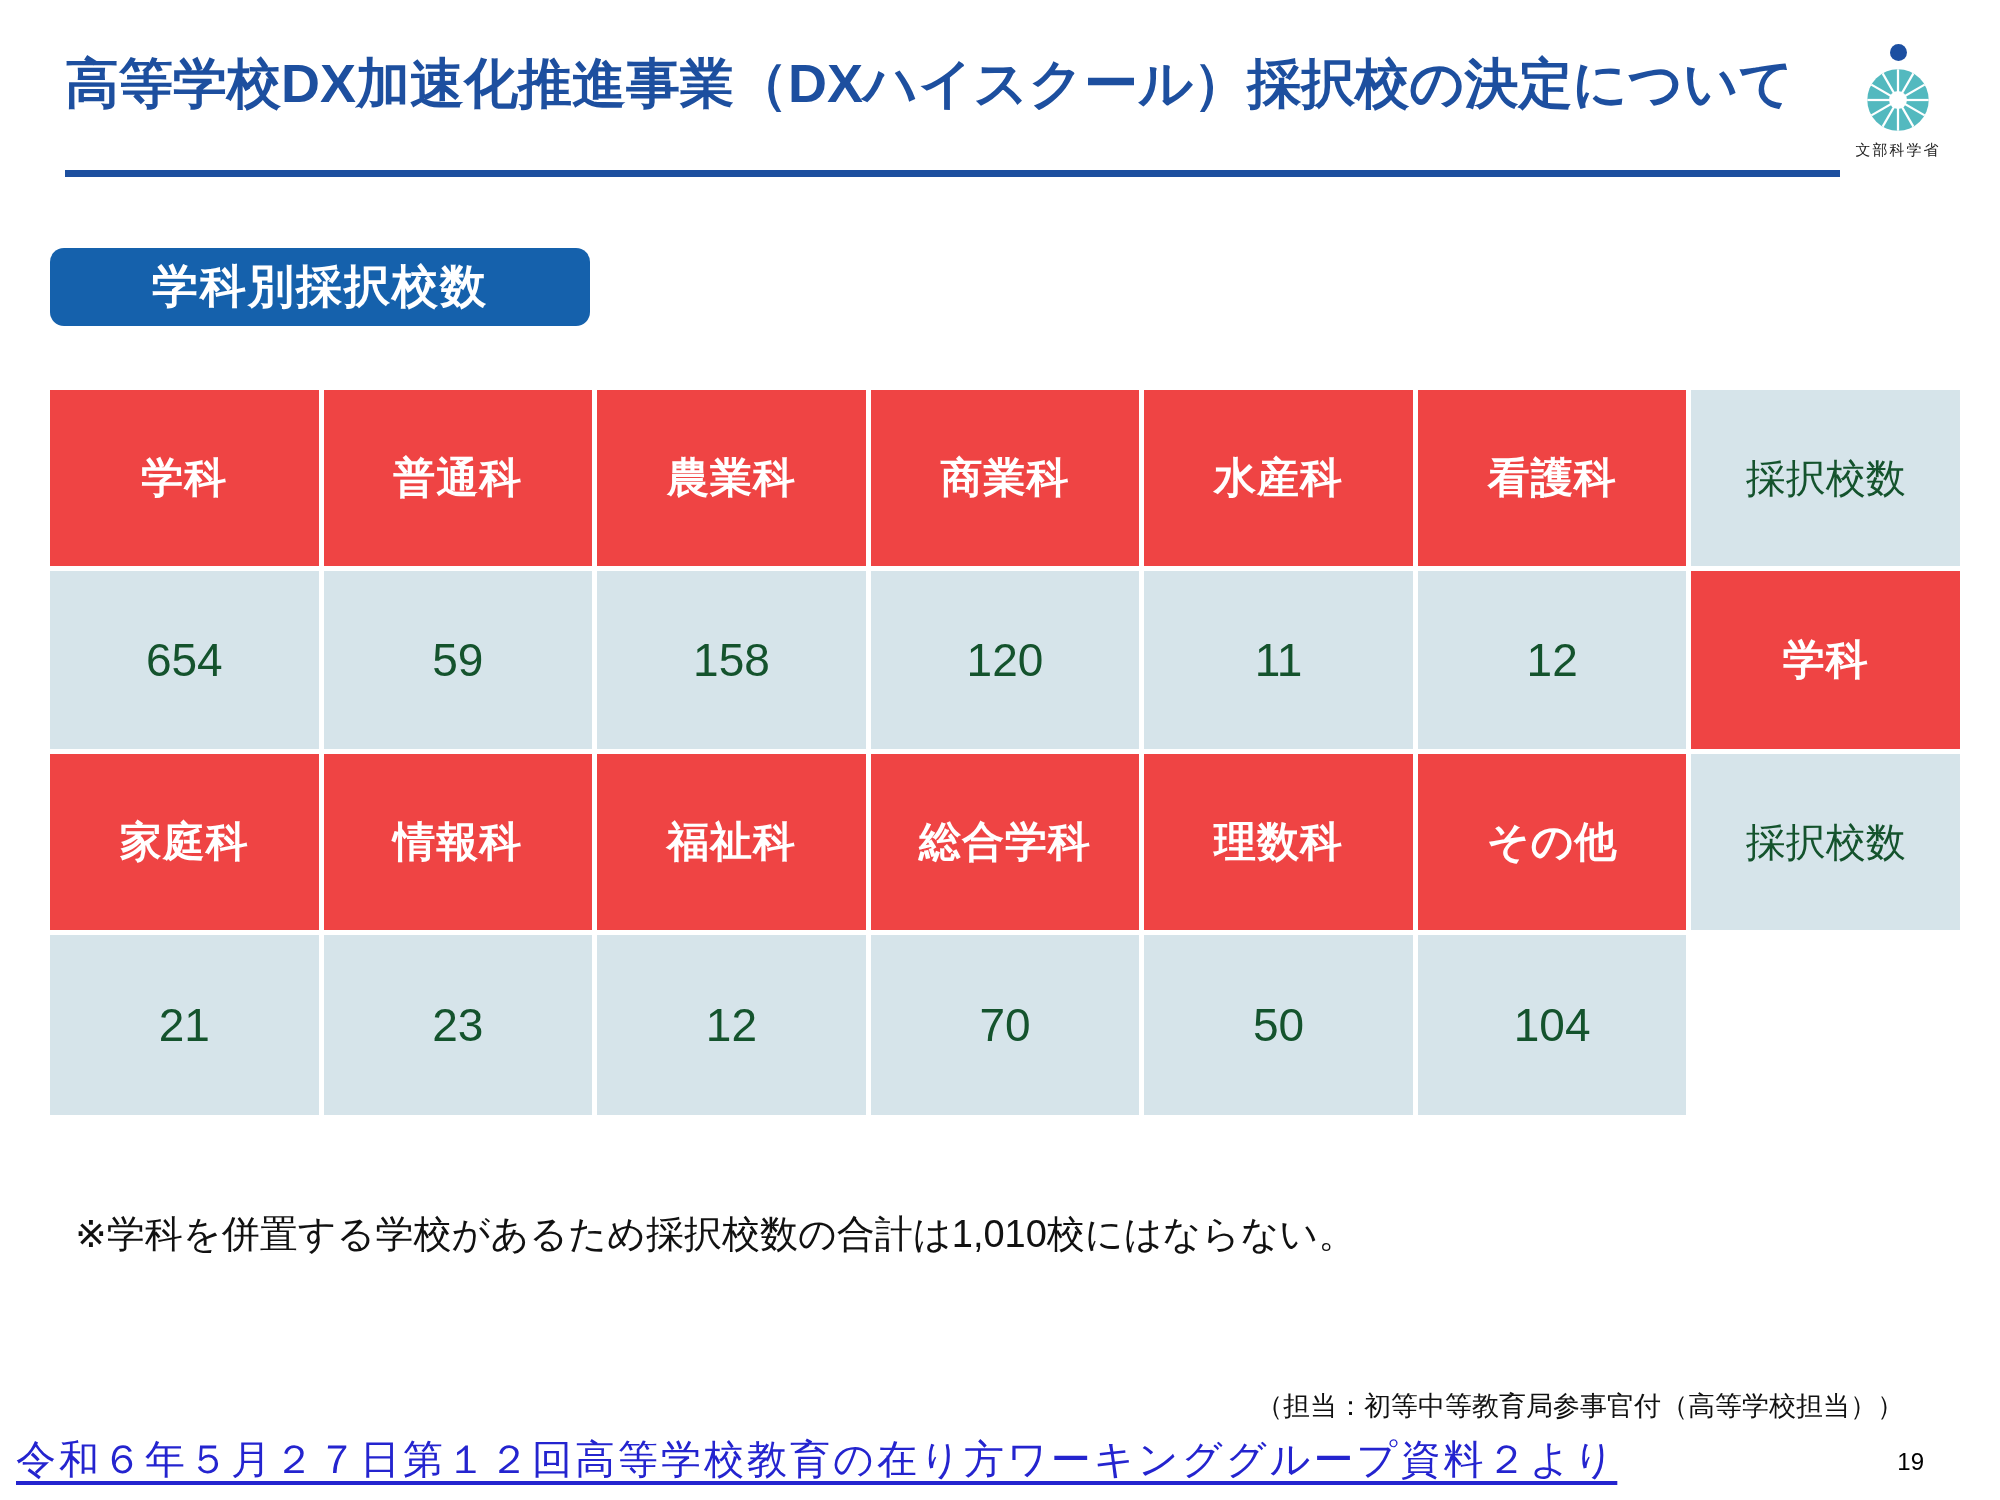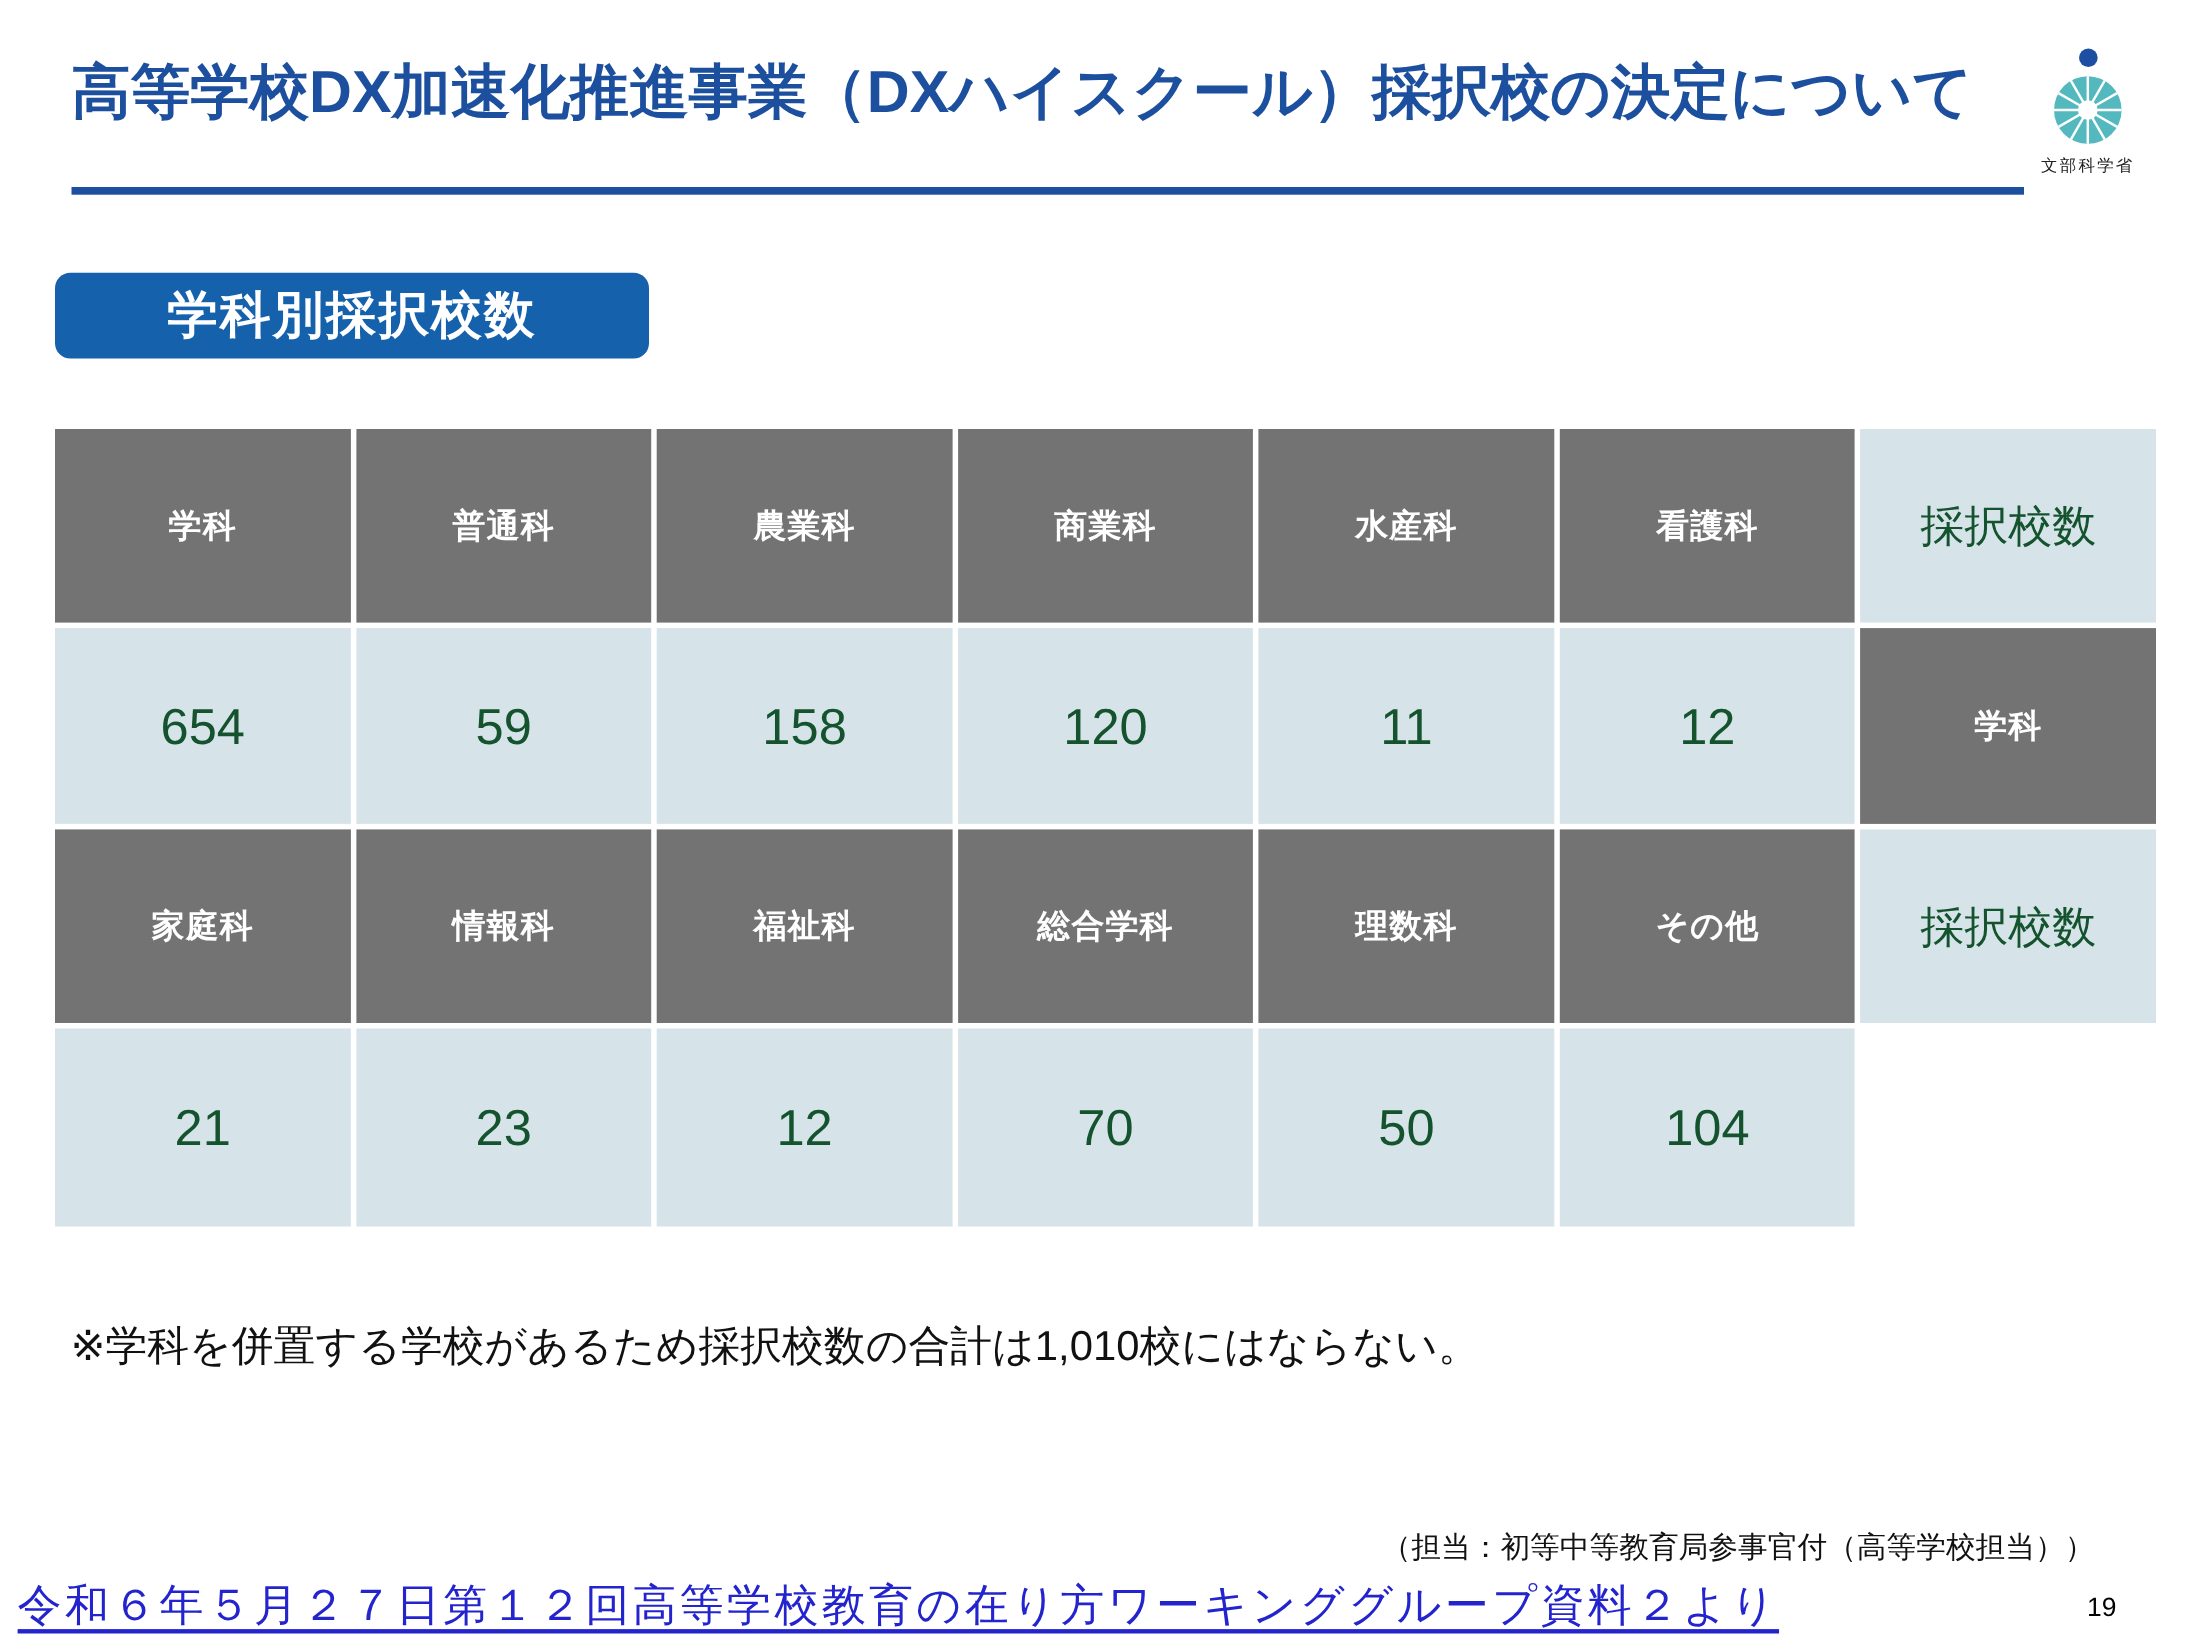--- a/index.html
+++ b/index.html
@@ -54,31 +54,31 @@
     grid-template-columns:repeat(7,1fr);
     grid-template-rows:176px 178px 176px 180px;
     gap:5px;
     background:#ffffff;
   }
   .cell{
     display:flex;align-items:center;justify-content:center;
     white-space:nowrap;
   }
   .cell.head{
-    background:#737373;color:#ffffff;
-    font-weight:bold;font-size:30px;letter-spacing:1px;
+    background:#ef4444;color:#ffffff;
+    font-weight:bold;font-size:42px;letter-spacing:1px;
   }
   .cell.data{
     background:#d6e4ea;color:#14532d;
     font-size:46px;
   }
   .cell.rowlabel{font-size:40px;}
   
   .footnote{
-    position:absolute;left:64px;top:1198px;margin:0;
+    position:absolute;left:64px;top:1198px;margin:11px;
     font-size:38px;color:#111111;white-space:nowrap;
   }
   .contact{
     position:absolute;right:80px;top:1372px;margin:16px;
     font-size:27px;color:#111111;white-space:nowrap;
   }
   .source-link{
     position:absolute;left:16px;top:1432px;
     font-family:"Liberation Serif","DejaVu Serif",serif;
     font-size:40px;color:#2424cf;

